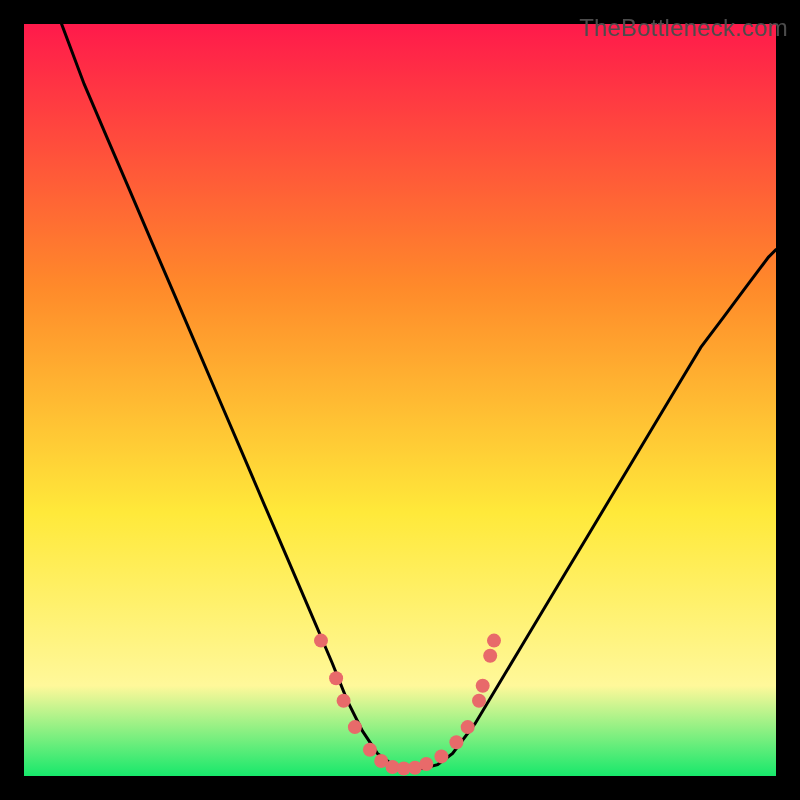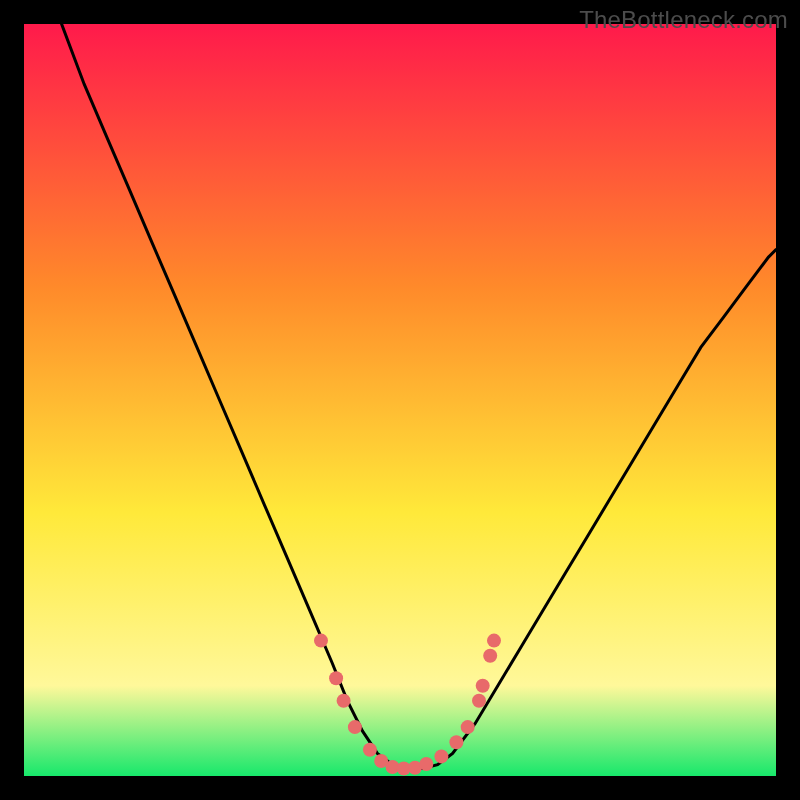--- a/index.html
+++ b/index.html
@@ -21,21 +21,21 @@
   }
   .plot {
     position: absolute;
     left: 0;
     top: 0;
     width: 752px;
     height: 752px;
   }
   .watermark {
     position: absolute;
-    top: 6px;
+    top: 14px;
     right: 12px;
     color: #4c4c4c;
     font-size: 24px;
     font-weight: 500;
     letter-spacing: 0.2px;
     text-align: center;
     user-select: none;
   }
 </style>
 </head>

